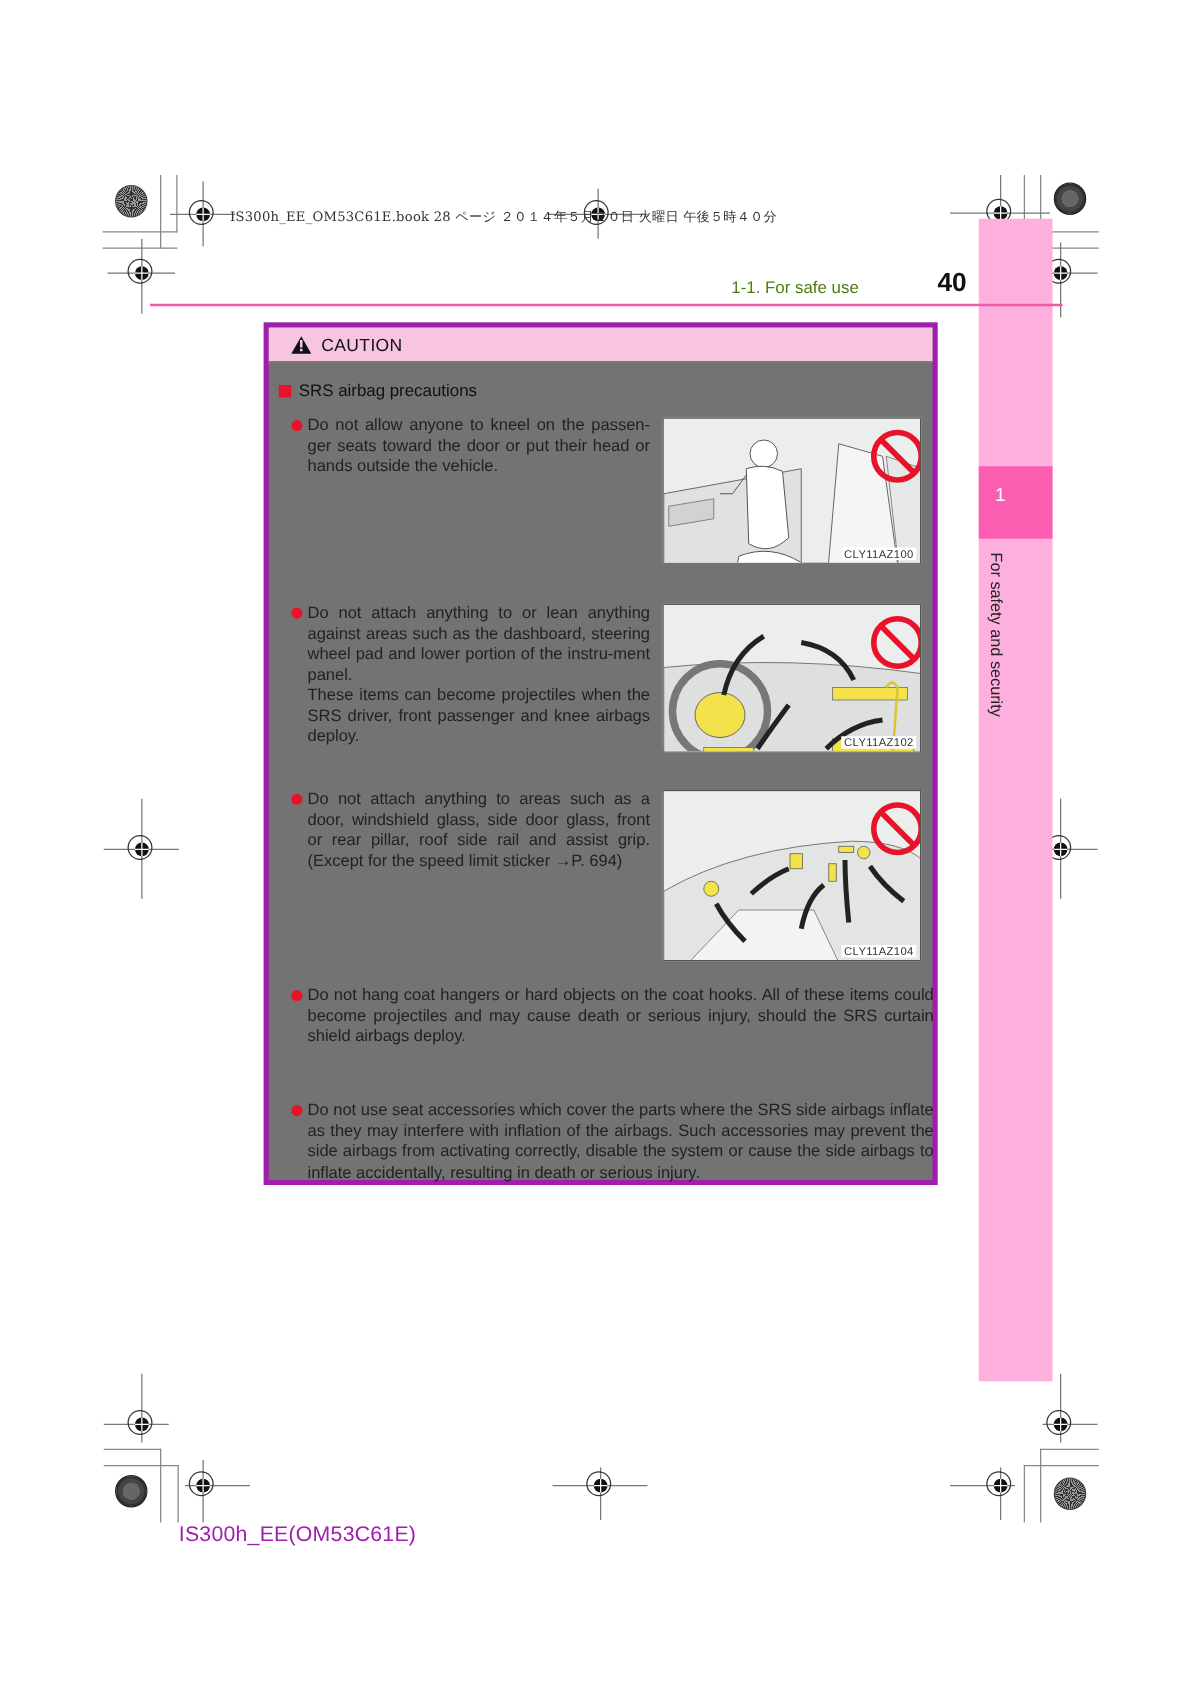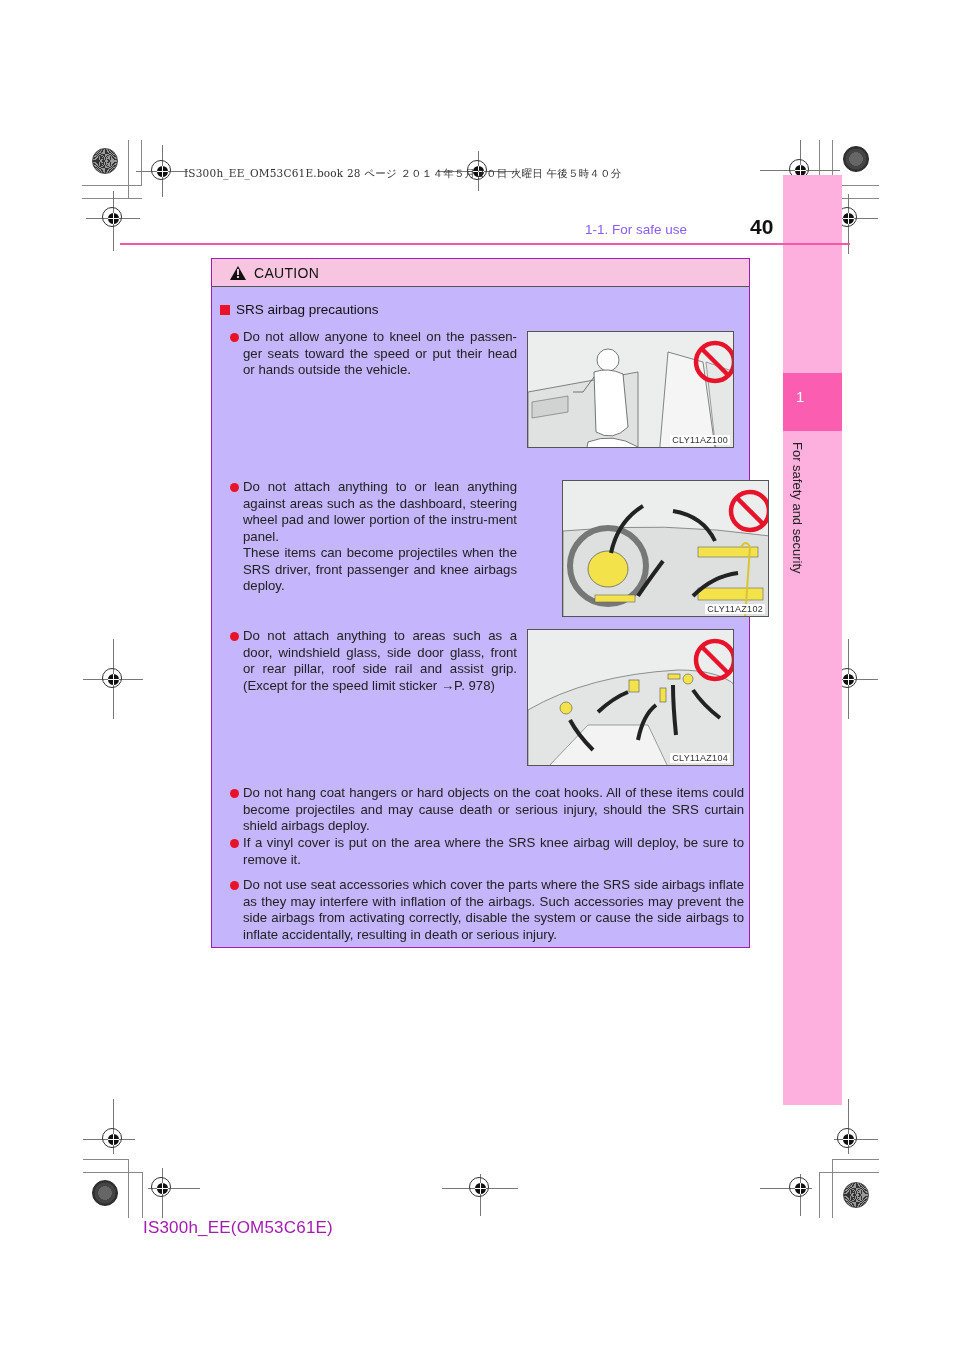--- a/index.html
+++ b/index.html
@@ -17,29 +17,29 @@
   .cropline { position:absolute; background:#888; }
   .star { position:absolute; width:26px; height:26px; border-radius:50%;
           background:repeating-conic-gradient(#333 0deg 4deg, #999 4deg 8deg);
           border:1px solid #444; box-sizing:border-box; }
   .coin { position:absolute; width:26px; height:26px; border-radius:50%;
           background:radial-gradient(circle, #666 0 40%, #444 41% 60%, #333 61%); border:1px solid #222; box-sizing:border-box; }
 
   .book-header { position:absolute; left:184px; top:167px; font-family:"DejaVu Serif", serif; font-size:10.5px; color:#333; letter-spacing:0.2px; white-space:nowrap; }
 
   .pink-line { position:absolute; left:120px; top:243px; width:730px; height:2px; background:#f05aa8; }
-  .section-title { position:absolute; left:585px; top:222px; font-size:13.5px; color:#8b5cf6; }
+  .section-title { position:absolute; left:585px; top:222px; font-size:13.5px; color:#4d7c0f; }
   .page-num { position:absolute; left:750px; top:215px; font-size:21px; font-weight:bold; color:#111; }
 
   .side-tab { position:absolute; left:783px; top:175px; width:59px; height:930px; background:#fdb0de; }
   .side-num-box { position:absolute; left:783px; top:373px; width:59px; height:58px; background:#fb5db0; }
   .side-num { position:absolute; left:796px; top:388px; color:#fff; font-size:15px; }
   .side-label { position:absolute; left:790px; top:442px; writing-mode:vertical-rl; font-size:13px; color:#222; white-space:nowrap; }
 
-  .caution-box { position:absolute; left:211px; top:258px; width:539px; height:690px; border:1px solid #a21caf; box-sizing:border-box; background:#c4b5fd; }
+  .caution-box { position:absolute; left:211px; top:258px; width:539px; height:690px; border:4px solid #a21caf; box-sizing:border-box; background:#737373; }
   .caution-head { position:absolute; left:0; top:0; width:100%; height:28px; background:#f8c5e0; border-bottom:1px solid #555; box-sizing:border-box; }
   .warn-icon { position:absolute; left:18px; top:7px; width:0; height:0; border-left:8px solid transparent; border-right:8px solid transparent; border-bottom:14px solid #111; }
   .warn-mark { position:absolute; left:-1px; top:3px; width:2px; height:6px; background:#f8c5e0; }
   .warn-dot { position:absolute; left:-1px; top:10px; width:2px; height:2px; background:#f8c5e0; }
   .caution-label { position:absolute; left:42px; top:6px; font-size:14px; color:#111; letter-spacing:0.3px; }
 
   .subhead { position:absolute; left:8px; top:43px; font-size:13.5px; color:#111; }
   .sq { display:inline-block; width:10px; height:10px; background:#e8132a; margin-right:6px; vertical-align:-1px; }
 
   .bullet-item { position:absolute; font-size:13.2px; line-height:16.5px; color:#222; text-align:justify; }
@@ -198,21 +198,21 @@
         <div class="warn-mark"></div>
         <div class="warn-dot"></div>
       </div>
     <div class="caution-label">CAUTION</div>
   </div>
 
   <div class="subhead"><span class="sq"></span><span>SRS airbag precautions</span></div>
 
   <div class="bullet-item" style="left:31px;top:70px;width:274px;">
     <span class="dot"></span>
-    <p>Do not allow anyone to kneel on the passen-ger seats toward the speed or put their head or hands outside the vehicle.</p>
+    <p>Do not allow anyone to kneel on the passen-ger seats toward the door or put their head or hands outside the vehicle.</p>
   </div>
   <div class="illus" style="left:315px;top:72px;width:207px;height:117px;">
     <svg width="207" height="137" viewBox="0 0 207 137">
       <rect x="0" y="0" width="207" height="137" fill="#eceeed"></rect>
       <path d="M0 60 L110 40 L110 137 L0 137 Z" fill="#dfe2e1" stroke="#666" stroke-width="0.8"></path>
       <path d="M4 70 L40 64 L40 80 L4 86 Z" fill="#d0d3d2" stroke="#666" stroke-width="0.6"></path>
       <path d="M140 20 L175 30 L190 137 L130 137 Z" fill="#f4f5f4" stroke="#666" stroke-width="0.8"></path>
       <path d="M178 30 L207 40 L207 137 L190 137 Z" fill="#e6e8e7" stroke="#666" stroke-width="0.6"></path>
       <circle cx="80" cy="28" r="11" fill="#fff" stroke="#555" stroke-width="0.8"></circle>
       <path d="M66 40 Q80 35 95 42 L100 95 Q85 110 68 100 Z" fill="#fff" stroke="#555" stroke-width="0.8"></path>
@@ -222,21 +222,21 @@
       <line x1="174" y1="17" x2="200" y2="43" stroke="#e8132a" stroke-width="4.5"></line>
     </svg>
     <span class="code">CLY11AZ100</span>
   </div>
 
   <div class="bullet-item" style="left:31px;top:220px;width:274px;">
     <span class="dot"></span>
     <p>Do not attach anything to or lean anything against areas such as the dashboard, steering wheel pad and lower portion of the instru-ment panel.</p>
     <p>These items can become projectiles when the SRS driver, front passenger and knee airbags deploy.</p>
   </div>
-  <div class="illus" style="left:315px;top:221px;width:207px;height:137px;margin-left:35px;">
+  <div class="illus" style="left:315px;top:221px;width:207px;height:119px;">
     <svg width="207" height="137" viewBox="0 0 207 137">
       <rect x="0" y="0" width="207" height="137" fill="#eceeed"></rect>
       <path d="M0 50 Q100 40 207 55 L207 137 L0 137 Z" fill="#dde0df" stroke="#666" stroke-width="0.7"></path>
       <circle cx="45" cy="85" r="38" fill="none" stroke="#777" stroke-width="6"></circle>
       <ellipse cx="45" cy="88" rx="20" ry="18" fill="#f3e24a" stroke="#666" stroke-width="0.8"></ellipse>
       <rect x="32" y="114" width="40" height="7" fill="#f3e24a" stroke="#666" stroke-width="0.6"></rect>
       <rect x="135" y="66" width="60" height="10" fill="#f3e24a" stroke="#666" stroke-width="0.6"></rect>
       <rect x="135" y="107" width="65" height="12" fill="#f3e24a" stroke="#666" stroke-width="0.6"></rect>
       <path d="M178 66 Q183 58 187 66 L182 137" fill="none" stroke="#d9c530" stroke-width="2"></path>
       <path d="M80 25 Q55 40 48 72" fill="none" stroke="#222" stroke-width="4"></path>
@@ -244,21 +244,21 @@
       <path d="M100 80 Q85 100 75 115" fill="none" stroke="#222" stroke-width="4"></path>
       <path d="M130 115 Q150 95 175 92" fill="none" stroke="#222" stroke-width="4"></path>
       <circle cx="187" cy="30" r="19" fill="none" stroke="#e8132a" stroke-width="4.5"></circle>
       <line x1="174" y1="17" x2="200" y2="43" stroke="#e8132a" stroke-width="4.5"></line>
     </svg>
     <span class="code">CLY11AZ102</span>
   </div>
 
   <div class="bullet-item" style="left:31px;top:369px;width:274px;">
     <span class="dot"></span>
-    <p>Do not attach anything to areas such as a door, windshield glass, side door glass, front or rear pillar, roof side rail and assist grip. (Except for the speed limit sticker →P. 978)</p>
+    <p>Do not attach anything to areas such as a door, windshield glass, side door glass, front or rear pillar, roof side rail and assist grip. (Except for the speed limit sticker →P. 694)</p>
   </div>
   <div class="illus" style="left:315px;top:370px;width:207px;height:137px;">
     <svg width="207" height="137" viewBox="0 0 207 137">
       <rect x="0" y="0" width="207" height="137" fill="#eceeed"></rect>
       <path d="M0 80 Q60 45 150 40 Q190 40 207 55 L207 137 L0 137 Z" fill="#e2e5e4" stroke="#666" stroke-width="0.7"></path>
       <path d="M20 137 L60 95 L120 95 L140 137 Z" fill="#f2f3f2" stroke="#666" stroke-width="0.6"></path>
       <circle cx="38" cy="78" r="6" fill="#f3e24a" stroke="#555" stroke-width="0.6"></circle>
       <rect x="101" y="50" width="10" height="12" fill="#f3e24a" stroke="#555" stroke-width="0.6"></rect>
       <rect x="132" y="58" width="6" height="14" fill="#f3e24a" stroke="#555" stroke-width="0.6"></rect>
       <rect x="140" y="44" width="12" height="5" fill="#f3e24a" stroke="#555" stroke-width="0.6"></rect>
@@ -271,23 +271,19 @@
       <circle cx="187" cy="30" r="19" fill="none" stroke="#e8132a" stroke-width="4.5"></circle>
       <line x1="174" y1="17" x2="200" y2="43" stroke="#e8132a" stroke-width="4.5"></line>
     </svg>
     <span class="code">CLY11AZ104</span>
   </div>
 
   <div class="bullet-item" style="left:31px;top:526px;width:501px;">
     <span class="dot"></span>
     <p>Do not hang coat hangers or hard objects on the coat hooks. All of these items could become projectiles and may cause death or serious injury, should the SRS curtain shield airbags deploy.</p>
   </div>
-  <div class="bullet-item" style="left:31px;top:576px;width:501px;">
-    <span class="dot"></span>
-    <p>If a vinyl cover is put on the area where the SRS knee airbag will deploy, be sure to remove it.</p>
-  </div>
   <div class="bullet-item" style="left:31px;top:618px;width:501px;">
     <span class="dot"></span>
     <p>Do not use seat accessories which cover the parts where the SRS side airbags inflate as they may interfere with inflation of the airbags. Such accessories may prevent the side airbags from activating correctly, disable the system or cause the side airbags to inflate accidentally, resulting in death or serious injury.</p>
   </div>
 </div>
 
 <div class="footer-code">IS300h_EE(OM53C61E)</div>
 
 </body></html>

